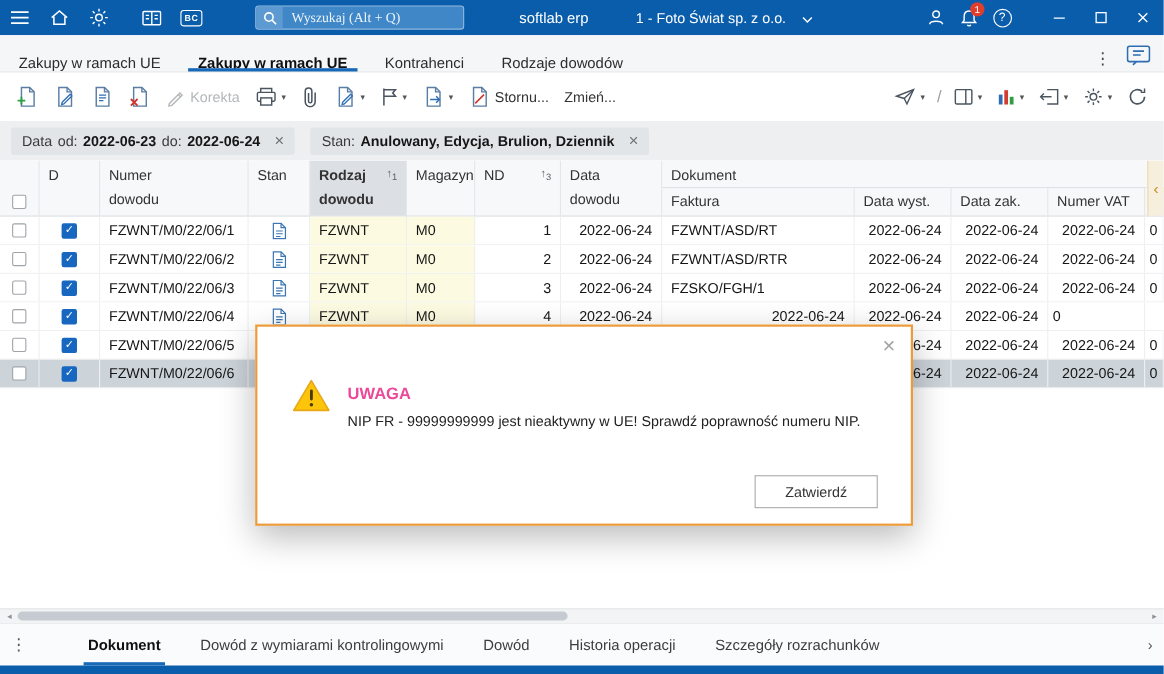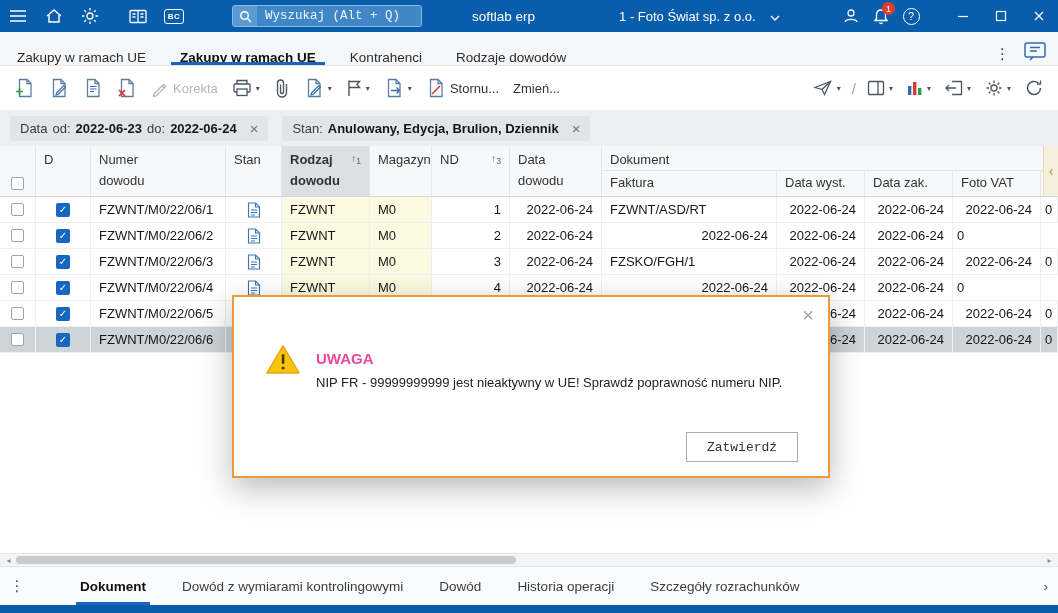--- a/index.html
+++ b/index.html
@@ -1,31 +1,31 @@
 <!DOCTYPE html>
 <html style="--topbar: #0a5dab; --accent: #1868b8; --warning-border: #ec9b38; --warning-fill: #fdc50a; --column-yellow: #fcfae1; --selected-row: #ccd3d9; --check-blue: #1767c0; --badge-red: #e03e2d;"><head>
 <meta charset="utf-8">
 <style>
 *{box-sizing:border-box;margin:0;padding:0}
 html,body{width:1058px;height:613px}
 body{font-family:"Liberation Sans","DejaVu Sans",sans-serif;overflow:hidden;background:#fff}
-button{font-family:Liberation Mono, monospace}
+button{font-family:Liberation Sans, sans-serif}
 .app{position:relative;width:1058px;height:613px;display:flex;flex-direction:column;background:#fff}
 
 
 .topbar{flex:0 0 32px;background:var(--topbar,#0a5dab);display:flex;align-items:center;color:#fff}
 .tico{width:36px;height:32px;display:flex;align-items:center;justify-content:center;cursor:pointer}
 .tico.gap{margin-left:12px}
 .bcbox{border:1.2px solid #fff;border-radius:3px;font-size:8px;font-weight:bold;padding:2px 3px;letter-spacing:.5px}
 .search{margin-left:40px;width:190px;height:22px;background:#4087c8;border:1px solid #8fb9e0;border-radius:3px;display:flex;align-items:center;overflow:hidden}
 .searchico{width:24px;height:100%;background:#5e9ad2;display:flex;align-items:center;justify-content:center;flex:0 0 24px}
-.search input{flex:1;min-width:0;background:transparent;border:none;outline:none;color:#fff;font-size:12.5px;padding:0 8px;font-family:Liberation Mono, monospace}
+.search input{flex:1;min-width:0;background:transparent;border:none;outline:none;color:#fff;font-size:12.5px;padding:0 8px;font-family:Liberation Serif, serif}
 .search input::placeholder{color:#eef5fb;opacity:1}
 .appname{margin-left:50px;font-size:13.5px;white-space:nowrap}
-.company{margin-left:84px;display:flex;align-items:center;gap:14px;font-size:13px;cursor:pointer;white-space:nowrap}
+.company{margin-left:43px;display:flex;align-items:center;gap:14px;font-size:13px;cursor:pointer;white-space:nowrap}
 .rightico{margin-left:auto;display:flex;align-items:center;height:32px}
 .tico.small{width:30px}
 .winbtn{width:38px;height:32px;display:flex;align-items:center;justify-content:center;cursor:pointer}
 .bellwrap{position:relative}
 .badge{position:absolute;top:2px;right:1px;min-width:13px;height:13px;border-radius:7px;background:var(--badge-red,#e03e2d);color:#fff;font-size:9px;display:flex;align-items:center;justify-content:center;padding:0 2px}
 .helpc{width:17px;height:17px;border:1.2px solid #fff;border-radius:50%;display:flex;align-items:center;justify-content:center;font-size:11px}
 
 
 .tabbar{flex:0 0 34px;background:#f5f6f8;border-bottom:1px solid #e1e3e6;display:flex;align-items:flex-end}
 .tab{display:flex;align-items:center;padding:0 17px;font-size:13.5px;color:#2c2c2c;position:relative;cursor:pointer;white-space:nowrap}
@@ -399,21 +399,21 @@
         </div>
       </div>
       <div class="hcell">
         <div>Data</div>
         <div>dowodu</div>
       </div>
       <div class="hgroup">Dokument</div>
       <div class="hsub" style="grid-column:9">Faktura</div>
       <div class="hsub" style="grid-column:10">Data wyst.</div>
       <div class="hsub" style="grid-column:11">Data zak.</div>
-      <div class="hsub" style="grid-column:12">Foto VAT</div>
+      <div class="hsub" style="grid-column:12">Numer VAT</div>
       <div class="hsub" style="grid-column:13"></div>
     </div>
     <span class="collapse">‹</span>
     <div>
     <div class="grow">
       <div class="gcell center">
             <span class="cb"></span>
           </div>
       <div class="gcell center">
             <span class="cbk">✓</span>
@@ -449,20 +449,21 @@
             <svg width="14" height="16" viewBox="0 0 14 16" fill="none" stroke="#3a76b4" stroke-width="1.1">
               <path d="M1.5 1 H8.5 L12.5 5 V15 H1.5 Z"></path>
               <path d="M8.5 1 V5 H12.5"></path>
               <path d="M4 8 H10 M4 10.5 H10 M4 13 H8"></path>
             </svg>
           </div>
       <div class="gcell y">FZWNT</div>
       <div class="gcell y">M0</div>
       <div class="gcell num">2</div>
       <div class="gcell num">2022-06-24</div>
+      <div class="gcell">FZWNT/ASD/RTR</div>
       <div class="gcell num">2022-06-24</div>
       <div class="gcell num">2022-06-24</div>
       <div class="gcell num">2022-06-24</div>
       <div class="gcell ex">0</div>
     </div>
 
     <div class="grow">
       <div class="gcell center">
             <span class="cb"></span>
           </div>

